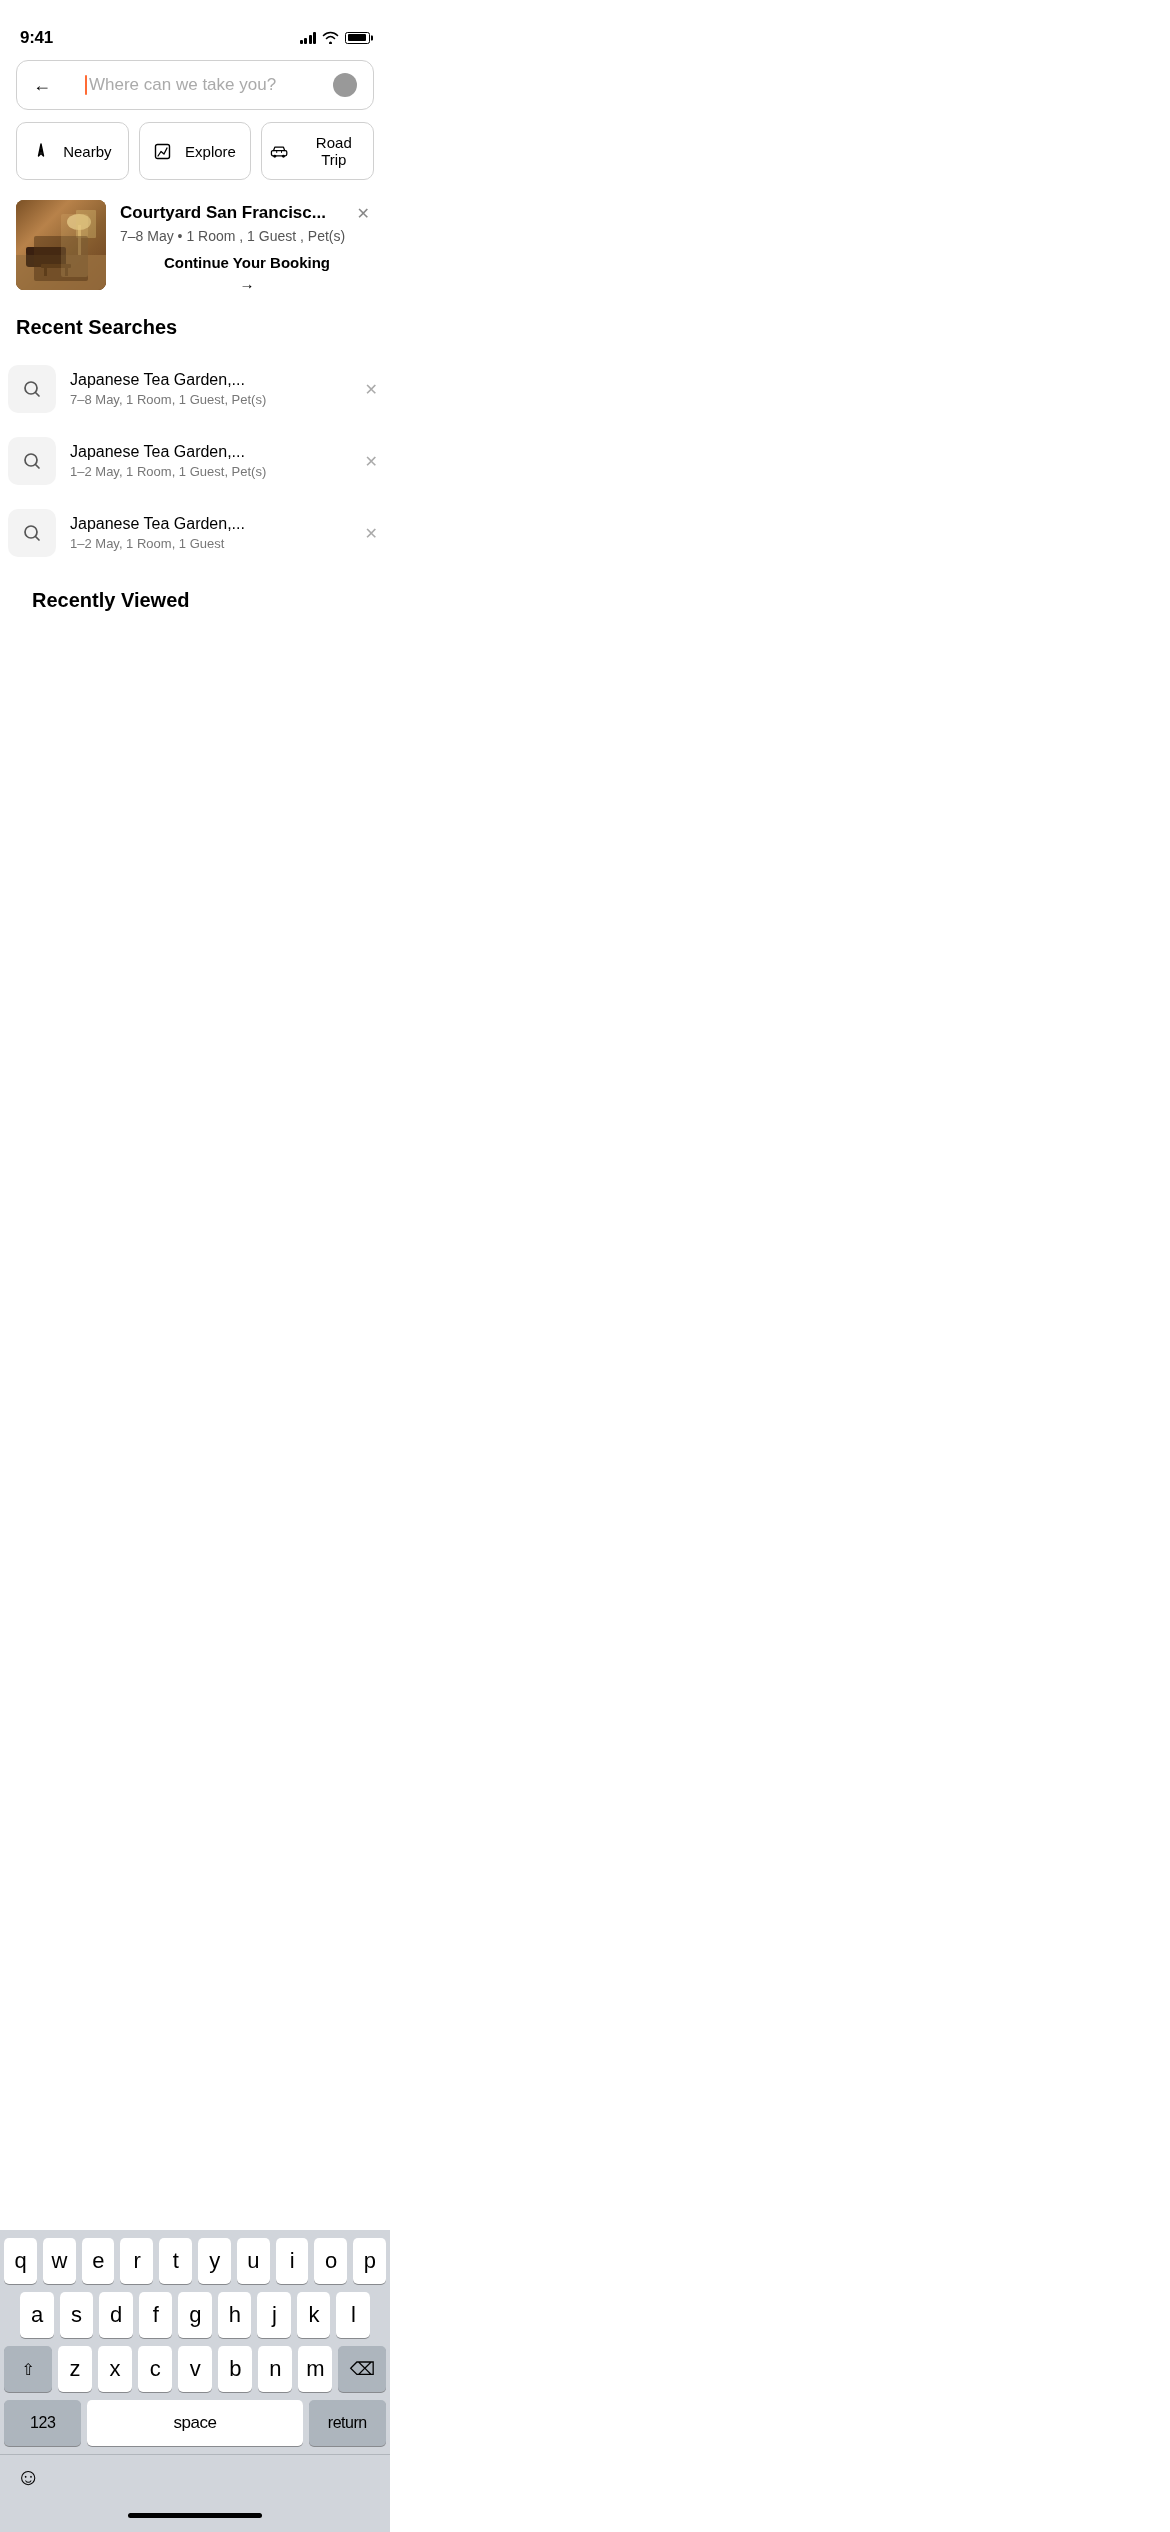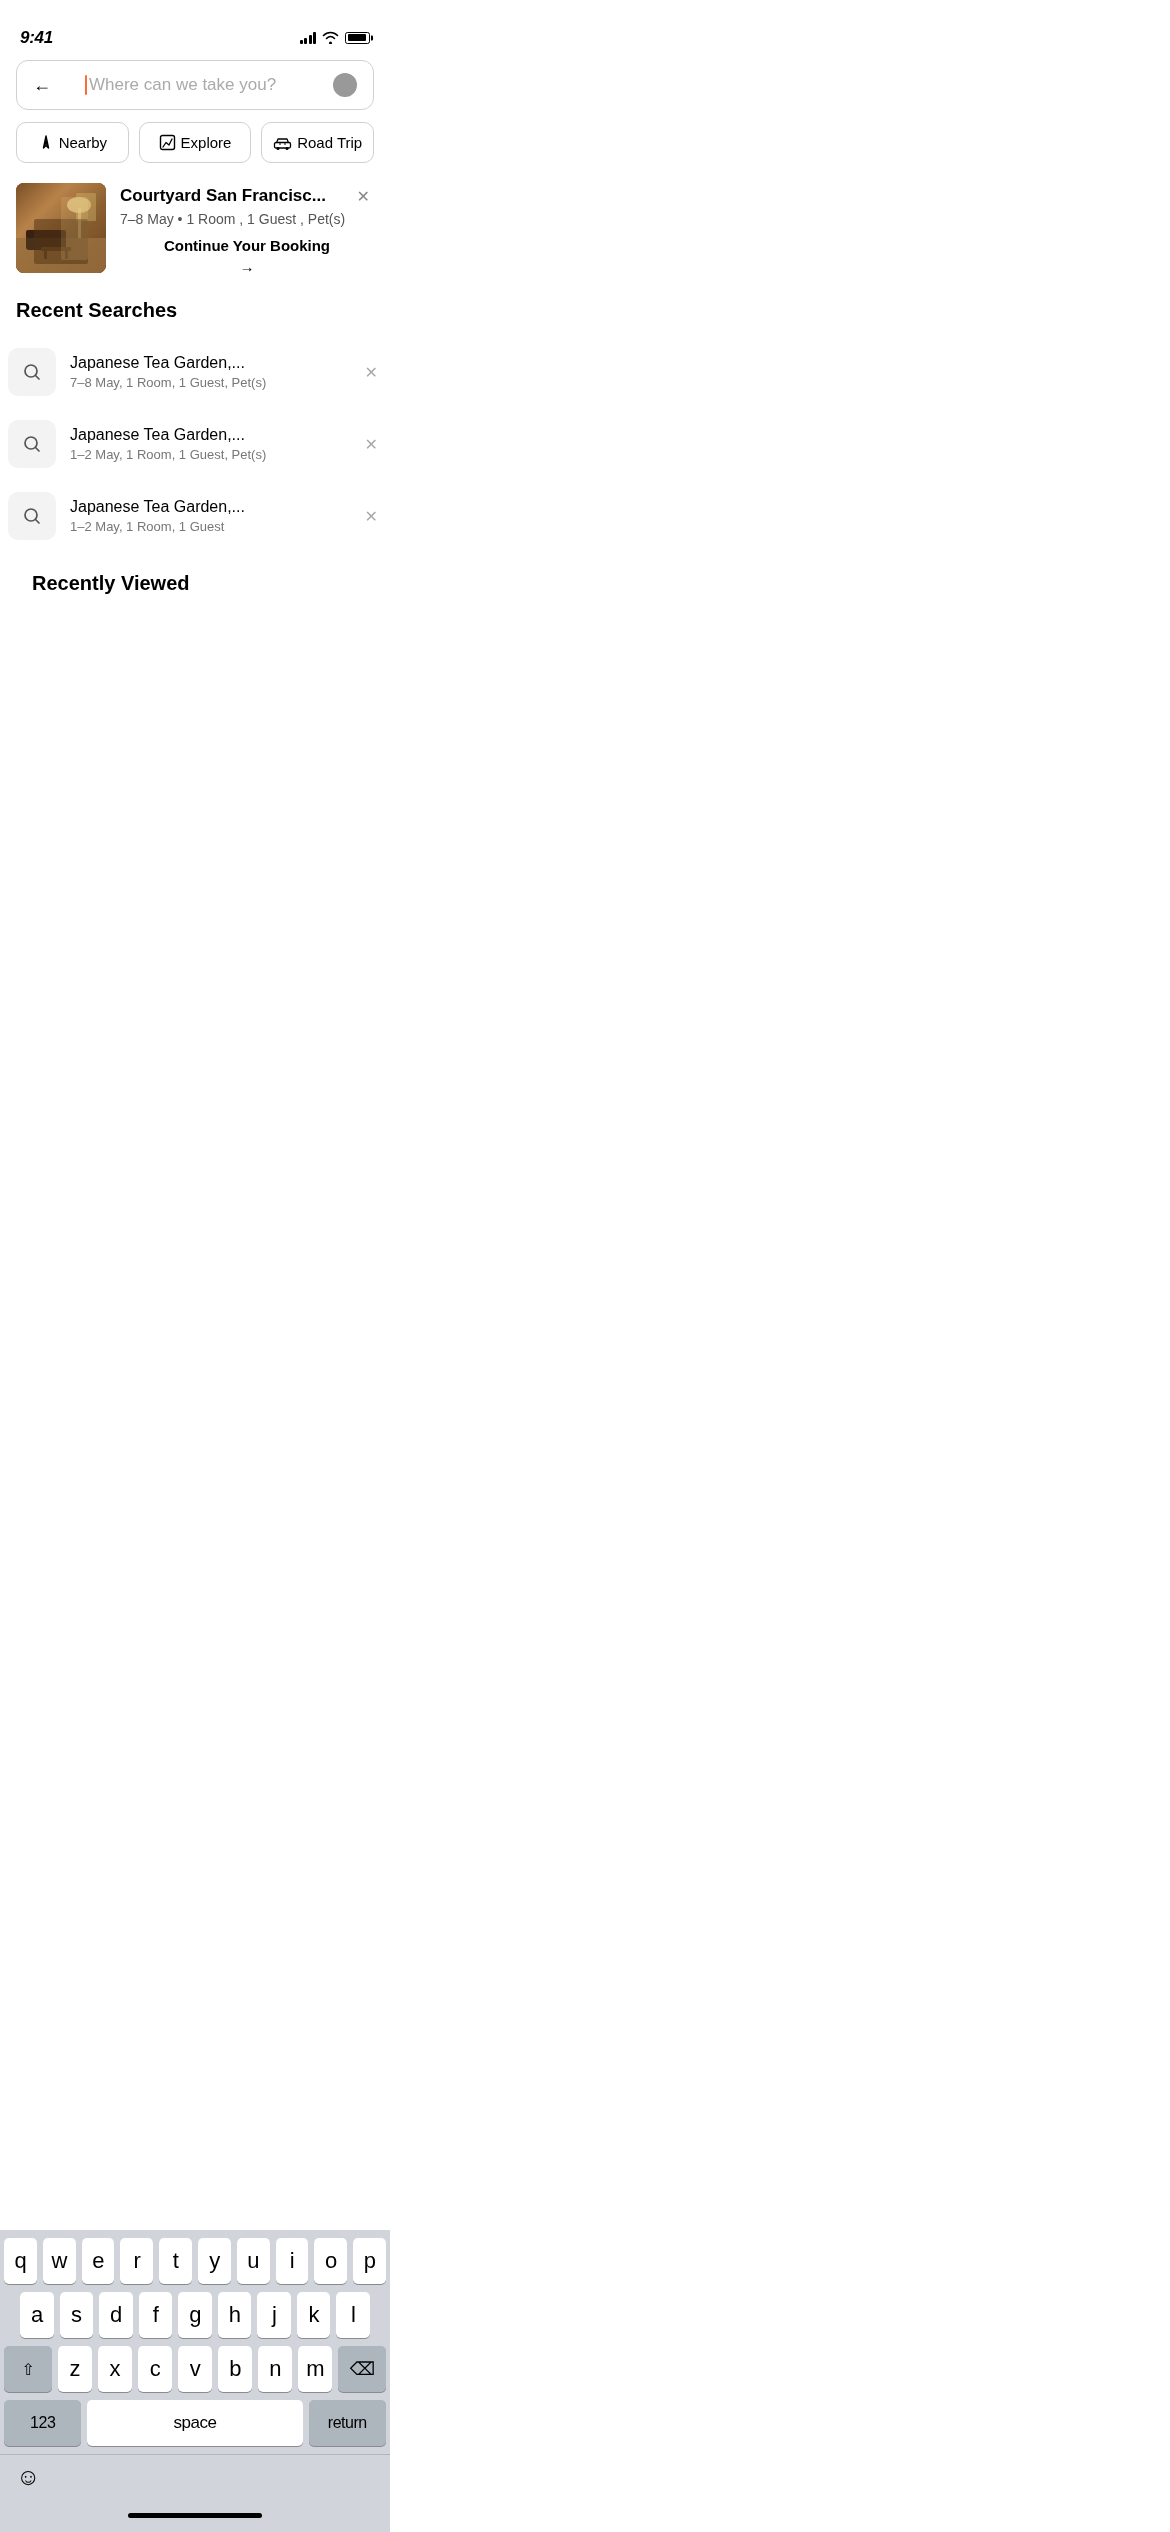--- a/index.html
+++ b/index.html
@@ -13,21 +13,20 @@
       overflow-x: hidden;
     }
 
     
     .status-bar {
       display: flex;
       justify-content: space-between;
       align-items: center;
       padding: 29px 20px 4px 20px;
       height: 50px;
-      font-style: italic;
     }
     .status-time {
       font-size: 17px;
       font-weight: 600;
       color: #000;
       letter-spacing: -0.3px;
     }
     .status-icons {
       display: flex;
       align-items: center;
@@ -128,21 +127,21 @@
     .quick-actions {
       display: flex;
       gap: 10px;
       padding: 0 16px 20px;
     }
     .quick-btn {
       flex: 1;
       display: flex;
       align-items: center;
       justify-content: center;
-      gap: 5px;
+      gap: 14px;
       border: 1.5px solid #d0d0d0;
       border-radius: 10px;
       padding: 11px 8px;
       background: #fff;
       cursor: pointer;
       font-size: 15px;
       font-weight: 500;
       color: #000;
     }
 

